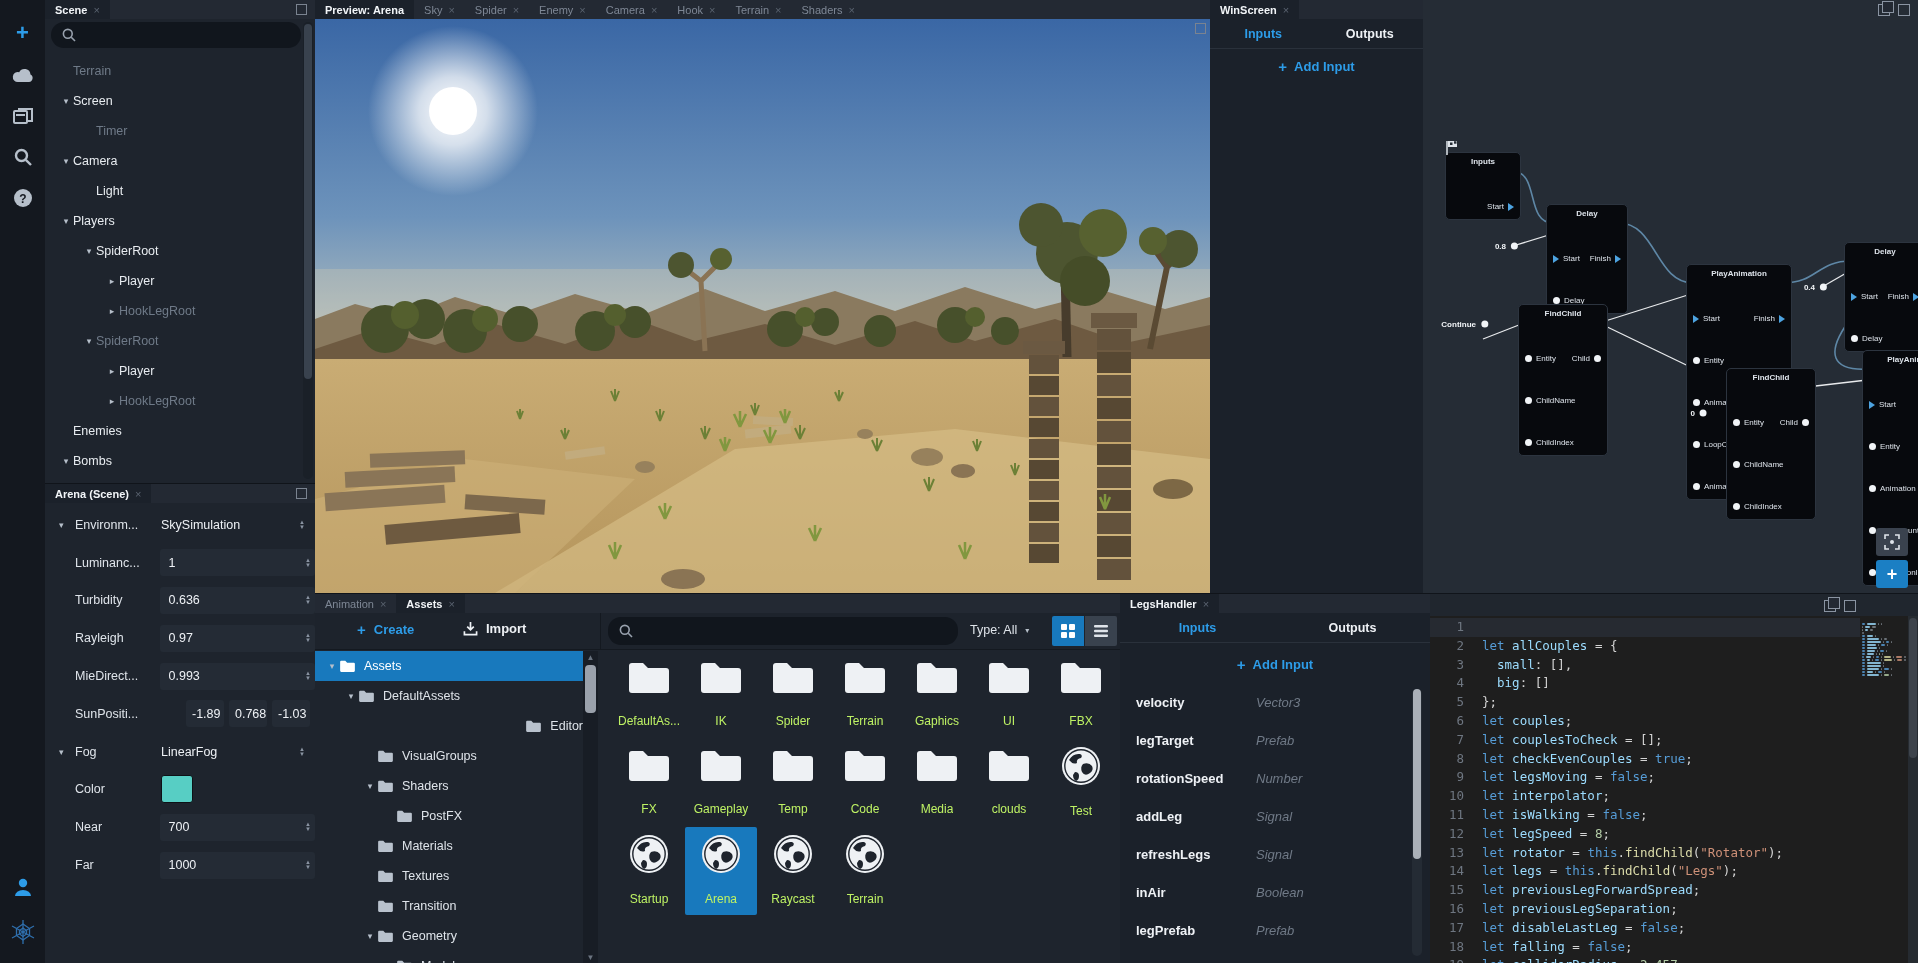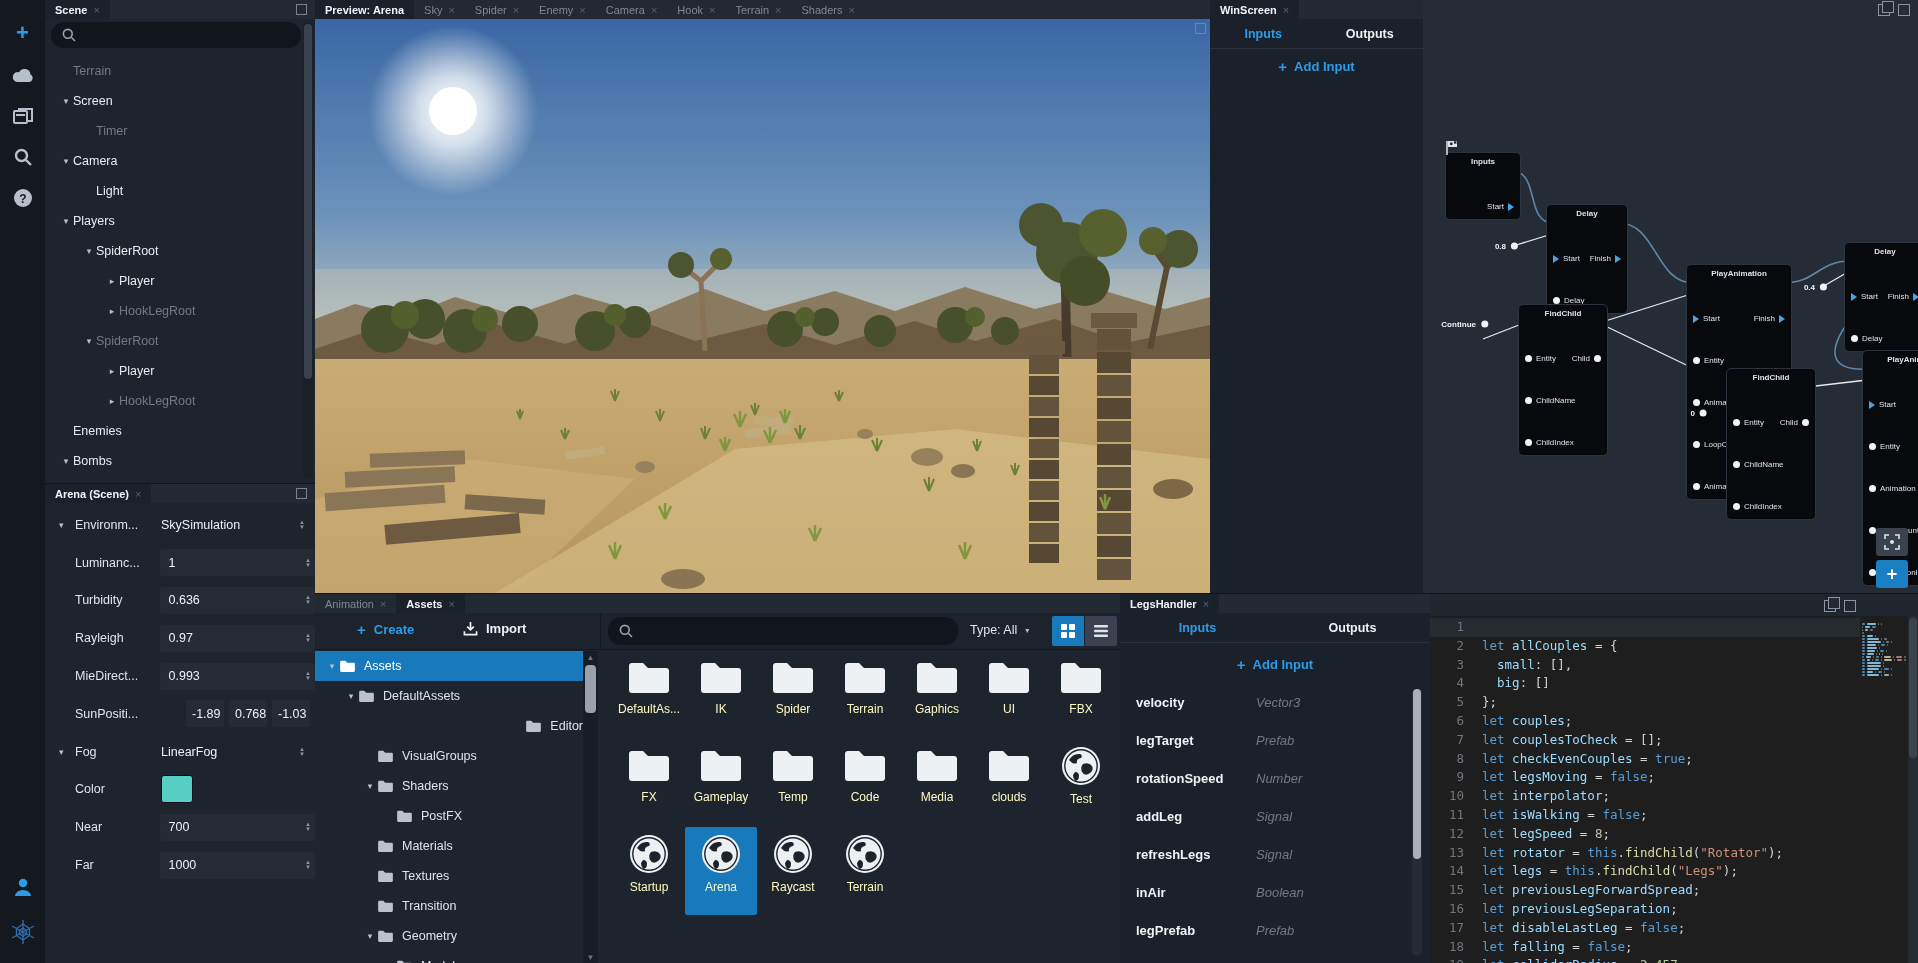--- a/index.html
+++ b/index.html
@@ -74,21 +74,21 @@
   .toolstrip{position:absolute;left:0;top:19px;right:0;height:36px;background:#1d232c;border-bottom:1px solid #141920;}
   .toolbtn{display:flex;align-items:center;gap:8px;font-size:13px;font-weight:bold;}
   #atree{position:absolute;left:0;top:57px;width:268px;bottom:0;overflow:hidden;}
   .arow{height:30px;display:flex;align-items:center;font-size:12.5px;color:#dfe4ea;position:relative;}
   .arow.selrow{background:#1879bd;color:#fff;}
   .arow .chev{width:14px;font-size:9px;color:#b6bfca;text-align:center;}
   .fico{width:17px;height:14px;margin-right:8px;flex:none;}
   #agrid{position:absolute;left:285px;top:57px;right:0;bottom:0;display:grid;
          grid-template-columns:repeat(7,72px);grid-auto-rows:88px;padding-left:13px;}
   .gitem{display:flex;flex-direction:column;align-items:center;padding-top:7px;border-radius:2px;}
-  .gitem .glabel{margin-top:3px;font-size:12px;color:#fef9c3;max-width:68px;overflow:hidden;white-space:nowrap;}
+  .gitem .glabel{margin-top:15px;font-size:12px;color:#bef264;max-width:68px;overflow:hidden;white-space:nowrap;}
   .gitem.gsel{background:#1879bd;}
   .atree-scroll{position:absolute;left:268px;top:57px;width:15px;bottom:0;background:#181d25;}
   
   #code-panel{left:1430px;top:593px;width:488px;height:370px;background:#1e1e1e;border-top:1px solid #10141a;}
   #code-strip{position:absolute;left:0;top:0;right:0;height:22px;background:#20262e;}
   #code-lines{position:absolute;left:0;top:24px;right:58px;bottom:0;overflow:hidden;
               font-family:"DejaVu Sans Mono",monospace;font-size:12.5px;line-height:18.8px;}
   .cl{display:flex;white-space:pre;}
   .cl .ln{width:34px;text-align:right;color:#6e7681;flex:none;}
   .cl .ct{padding-left:18px;}

